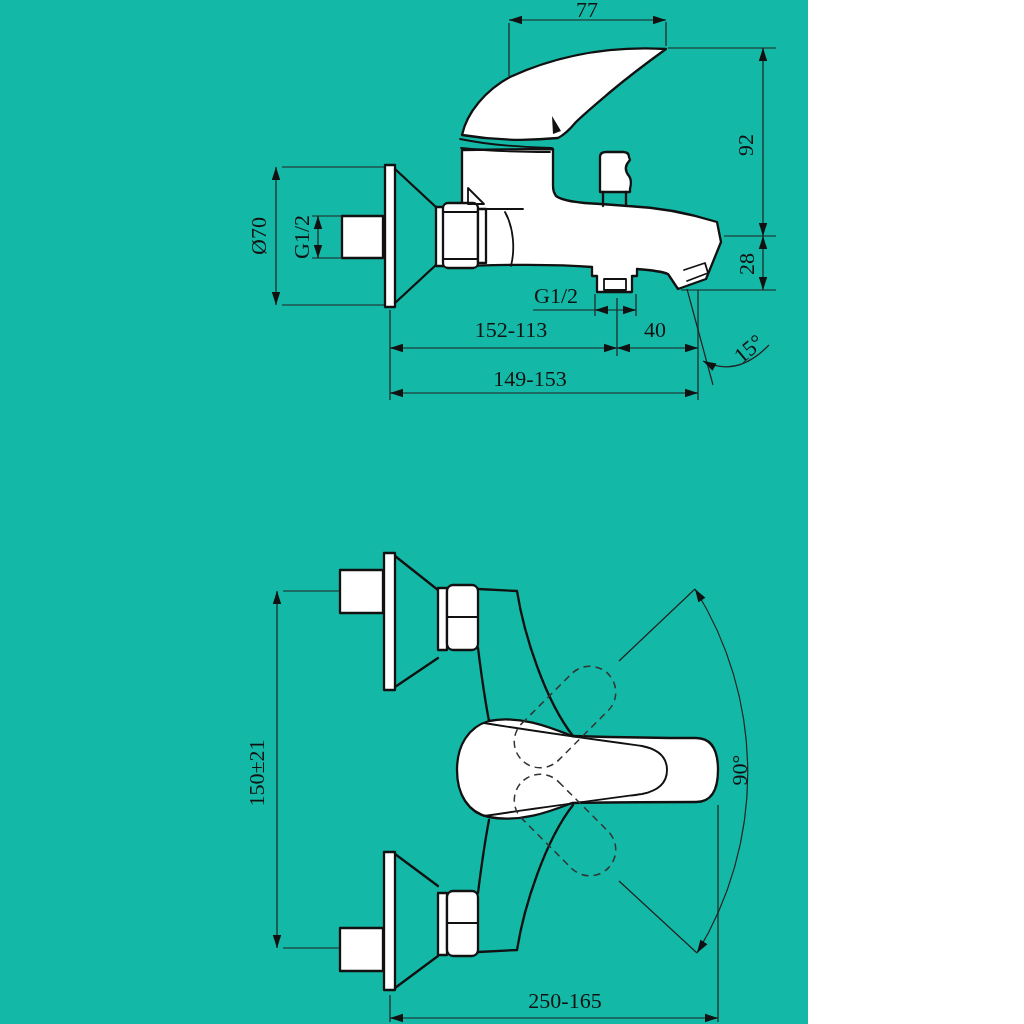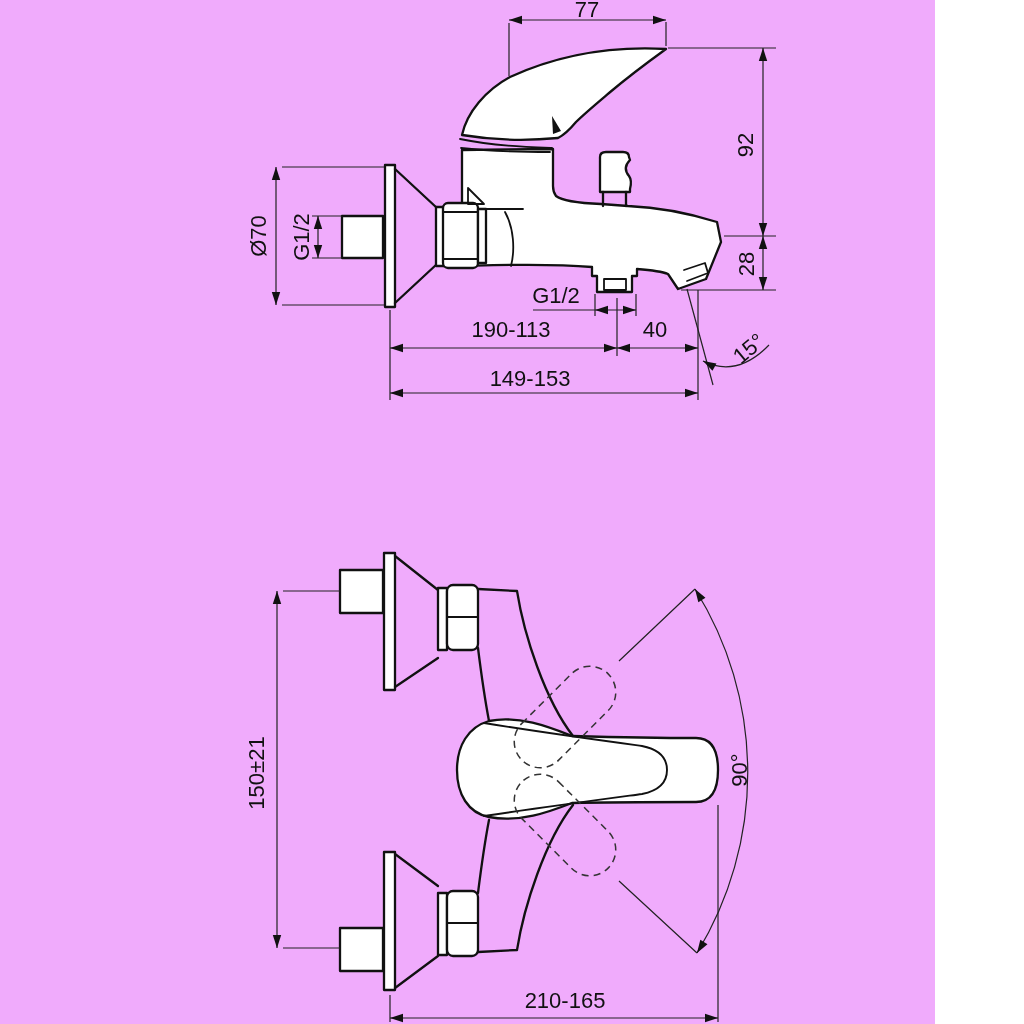--- a/index.html
+++ b/index.html
@@ -1,17 +1,17 @@
 <!DOCTYPE html>
 <html><head>
 <meta charset="utf-8">
 <style>
   html,body{margin:0;padding:0;background:#fff;}
-  #stage{position:relative;width:935px;height:1024px;background:#f0abfc;overflow:hidden;
-         font-family:Liberation Sans, sans-serif;}
+  #stage{position:relative;width:808px;height:1024px;background:#14b8a6;overflow:hidden;
+         font-family:Liberation Serif, serif;}
   svg{position:absolute;left:0;top:0;}
   .dim{position:absolute;font-size:22px;color:#111;white-space:nowrap;
        transform:translate(-50%,-50%);line-height:1;}
   .dim.r90{transform:translate(-50%,-50%) rotate(-90deg);}
   .dim.r40{transform:translate(-50%,-50%) rotate(-40deg);}
 </style>
 </head>
 <body>
 
 <div id="stage">
@@ -129,20 +129,20 @@
       <use href="#arr" transform="translate(697,953) rotate(122)"></use>
     </g>
   </svg>
 
   <div class="dim" style="left:587px;top:10px;">77</div>
   <div class="dim r90" style="left:746px;top:145px;">92</div>
   <div class="dim r90" style="left:747px;top:264px;">28</div>
   <div class="dim r90" style="left:259px;top:236px;">Ø70</div>
   <div class="dim r90" style="left:302px;top:237px;">G1/2</div>
   <div class="dim" style="left:556px;top:296px;">G1/2</div>
-  <div class="dim" style="left:511px;top:330px;">190-113</div>
+  <div class="dim" style="left:511px;top:330px;">152-113</div>
   <div class="dim" style="left:655px;top:330px;">40</div>
   <div class="dim" style="left:530px;top:379px;text-align:center;">149-153</div>
   <div class="dim r40" style="left:749px;top:349px;">15°</div>
   <div class="dim r90" style="left:257px;top:773px;">150±21</div>
   <div class="dim r90" style="left:740px;top:770px;">90°</div>
-  <div class="dim" style="left:565px;top:1001px;">210-165</div>
+  <div class="dim" style="left:565px;top:1001px;">250-165</div>
 </div>
 
 </body></html>

